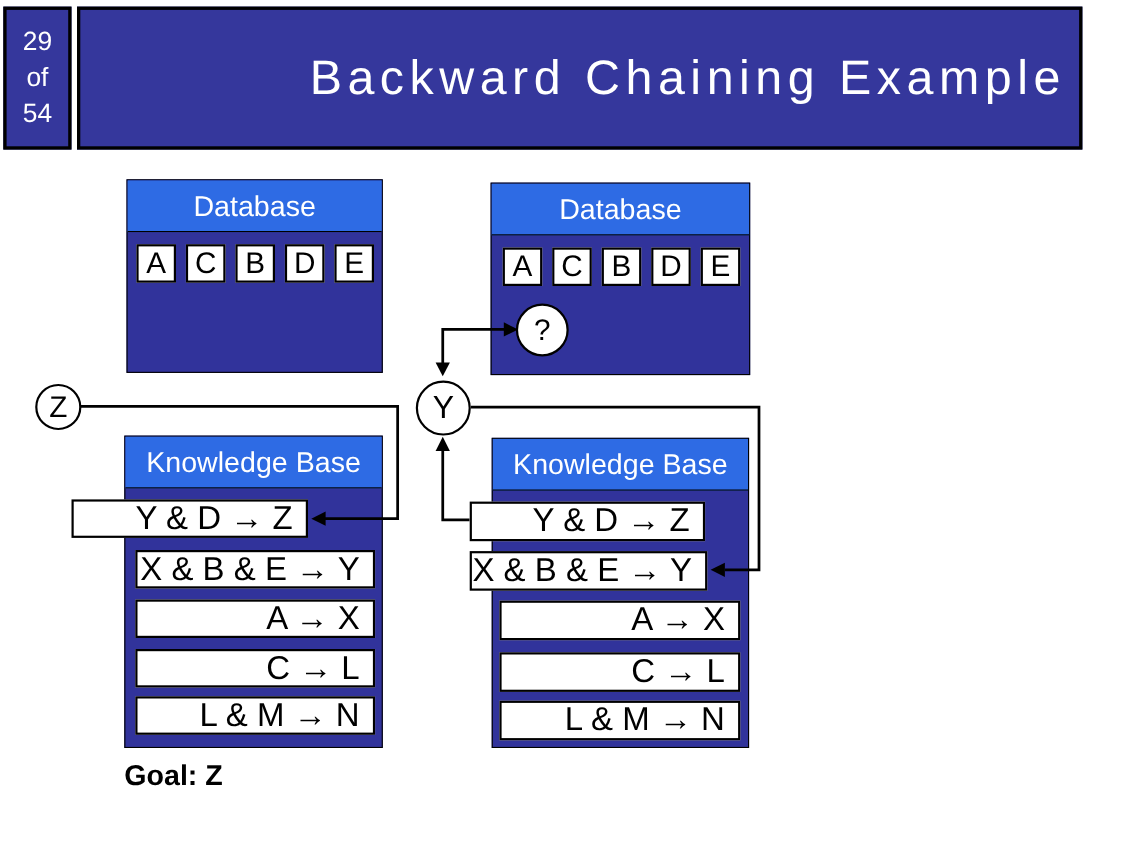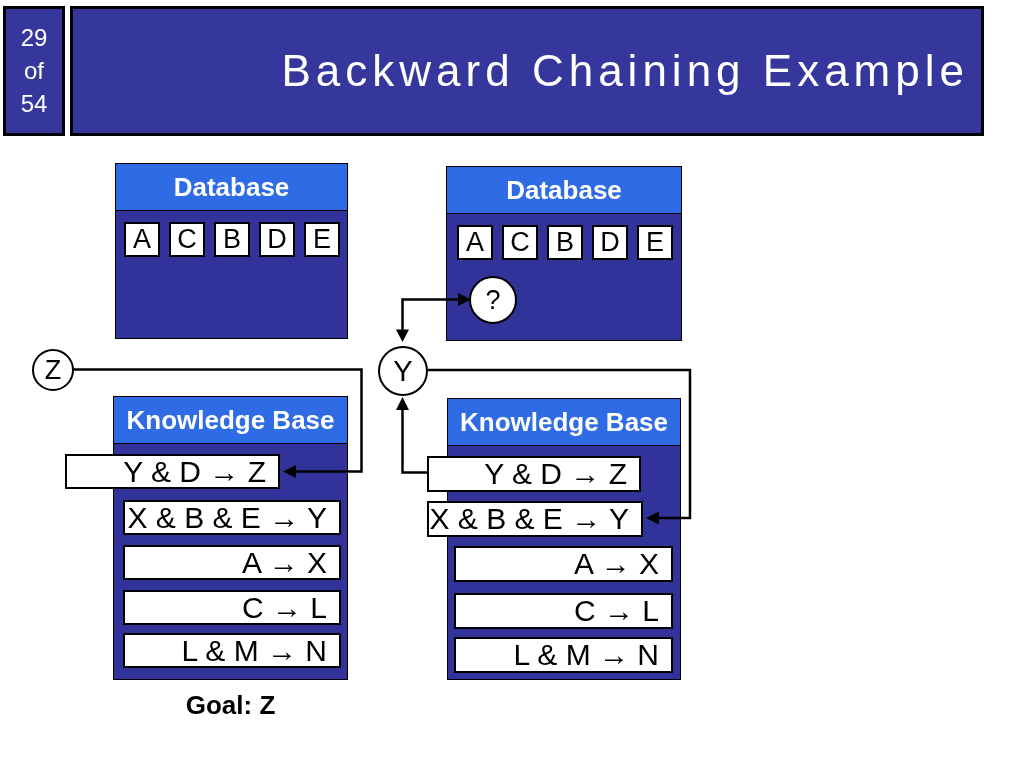--- a/index.html
+++ b/index.html
@@ -23,21 +23,21 @@
     background:var(--title-bar-blue);border:3px solid var(--line-black);
     display:flex;align-items:center;justify-content:flex-end;}
   .title-bar .title{color:var(--text-white);font-size:44px;letter-spacing:5px;
     padding-right:12px;white-space:nowrap;}
 
   
   .panel{position:absolute;background:var(--panel-dark-blue);
     border:1.5px solid var(--line-black);}
   .panel-header{width:100%;height:47px;background:var(--header-light-blue);
     border-bottom:1.5px solid var(--line-black);
-    color:var(--text-white);font-weight:bold;font-size:26px;
+    color:var(--text-white);font-weight:normal;font-size:26px;
     display:flex;align-items:center;justify-content:center;}
   .facts-row{display:flex;gap:9px;margin-top:11px;}
   .fact-cell{width:36px;height:35px;background:#fff;border:2px solid var(--line-black);
     font-size:27px;color:#000;display:flex;align-items:center;justify-content:center;}
 
   .db-left{left:115px;top:163px;width:233px;height:176px;}
   .db-left .facts-row{padding-left:8px;}
   .db-right{left:446px;top:166px;width:236px;height:175px;}
   .db-right .facts-row{padding-left:10px;}
 
@@ -64,21 +64,21 @@
   
   .node-circle{position:absolute;background:#fff;border:2.5px solid var(--line-black);
     border-radius:50%;display:flex;align-items:center;justify-content:center;
     font-size:27px;color:#000;z-index:20;}
   .circle-z{left:32px;top:349px;width:42px;height:42px;}
   .circle-y{left:378px;top:346px;width:50px;height:50px;font-size:29px;}
   .circle-q{left:469px;top:276px;width:48px;height:48px;}
 
   
   .caption{position:absolute;font-weight:bold;font-size:26px;color:#000;
-    text-align:center;white-space:nowrap;}
+    white-space:nowrap;}
   .caption-goal{left:113px;top:690px;width:235px;}
   .caption-subgoal{left:447px;top:697px;width:234px;}
 
   
   .connector-layer{position:absolute;left:0;top:0;width:1024px;height:768px;
     z-index:10;pointer-events:none;}
   .connector-layer path{stroke:var(--line-black);stroke-width:2.5;fill:none;}
   .connector-layer polygon{fill:var(--line-black);stroke:none;}
 </style>
 </head>

